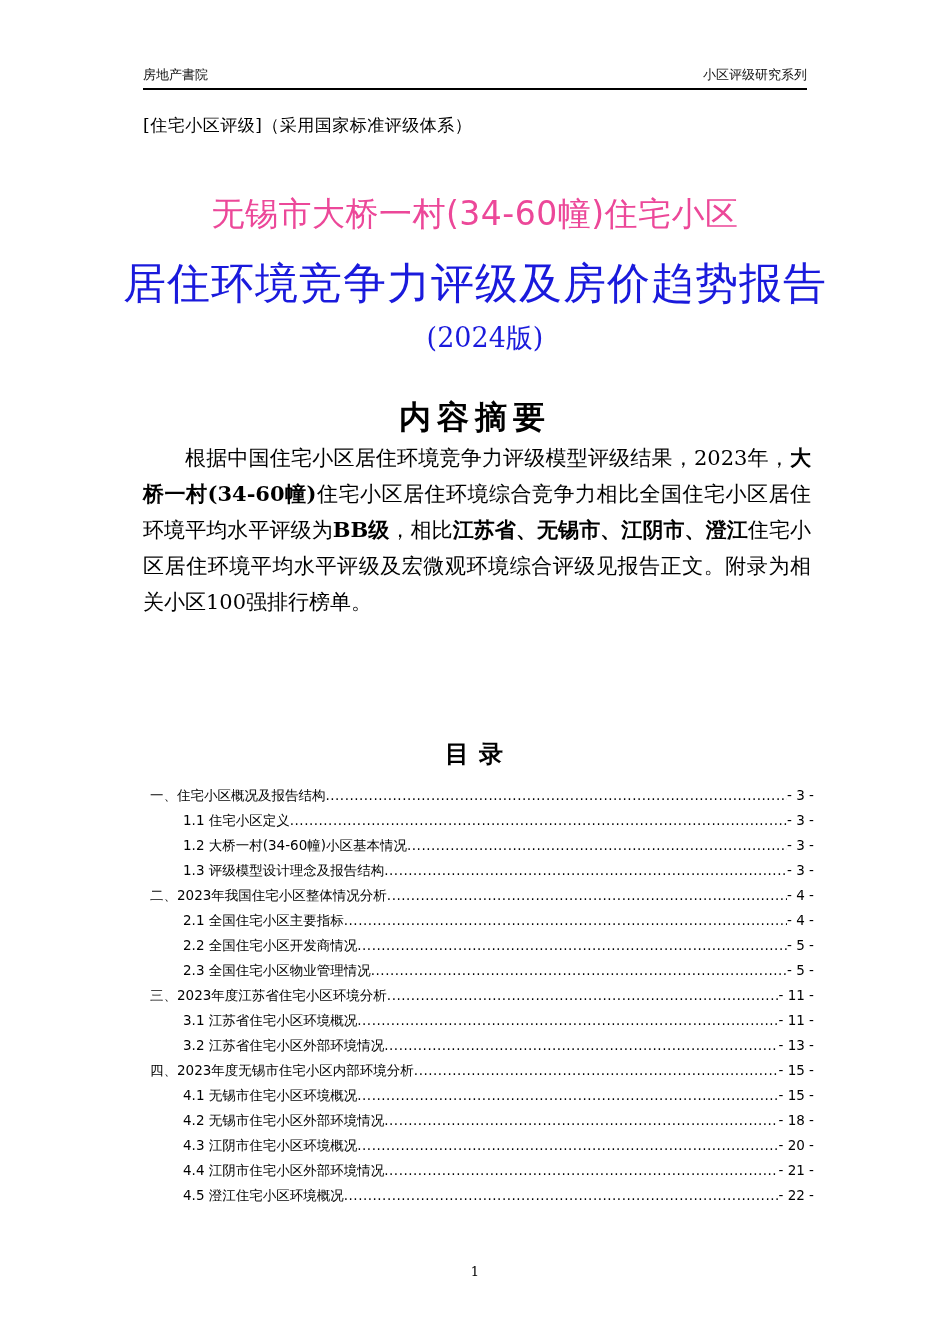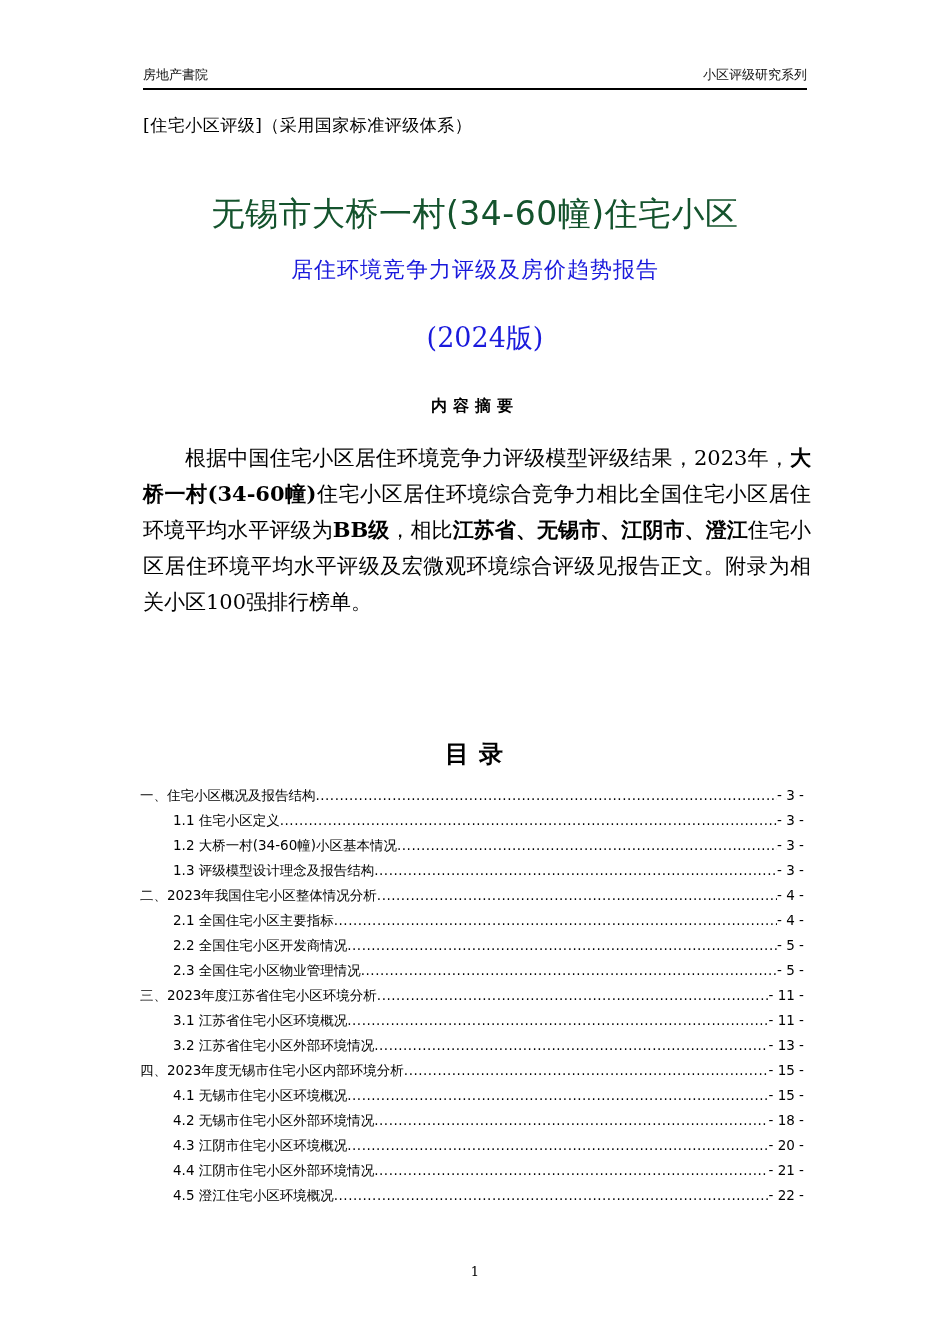--- a/index.html
+++ b/index.html
@@ -7,52 +7,52 @@
   .page { position: absolute; left: 0; top: 0; width: 950px; height: 1002px; background: #fff; }
   .hdr { position: absolute; left: 143px; right: 143px; top: 66px; height: 20px;
          font-family: "DejaVu Sans", sans-serif; font-size: 13px; color: #111; }
   .hdr .l { position: absolute; left: 0; top: 0; }
   .hdr .r { position: absolute; right: 0; top: 0; }
   .hdr-rule { position: absolute; left: 143px; right: 143px; top: 88px; height: 2px; background: #000; }
   .tag { position: absolute; left: 143px; top: 114px; font-family: "DejaVu Serif", serif; font-size: 17px; letter-spacing: 0.5px; text-align: center; }
   .title { position: absolute; left: 0; right: 0; text-align: center; font-family: "DejaVu Sans", sans-serif;
            color: #1a1adc; font-weight: normal; }
   .t1 { top: 192px; font-size: 33px; letter-spacing: 0.5px; }
-  .t2 { top: 255px; font-size: 22px; letter-spacing: 1px; }
+  .t2 { top: 255px; font-size: 43px; letter-spacing: 1px; }
   .t3 { top: 320px; font-size: 27px; font-family: "DejaVu Serif", serif; padding-left: 20px; }
   .abs-h { position: absolute; left: 0; right: 0; top: 396px; text-align: center;
-           font-family: "DejaVu Sans", sans-serif; font-weight: bold; font-size: 16px; letter-spacing: 6px; }
+           font-family: "DejaVu Sans", sans-serif; font-weight: bold; font-size: 32px; letter-spacing: 6px; }
   .abstract { position: absolute; left: 143px; width: 668px; top: 440px;
               font-family: "DejaVu Serif", serif; font-size: 21px; line-height: 36px; text-align: justify; }
   .abstract p { margin: 0; text-indent: 42px; }
   .abstract b { font-weight: bold; }
   .toc-h { position: absolute; left: 8px; right: 0; top: 738px; text-align: center;
            font-family: "DejaVu Sans", sans-serif; font-weight: bold; font-size: 24px; letter-spacing: 10px; }
-  .toc { position: absolute; left: 140px; width: 664px; top: 783px; font-family: "DejaVu Sans", sans-serif; font-size: 13.5px; }
+  .toc { position: absolute; left: 150px; width: 664px; top: 783px; font-family: "DejaVu Sans", sans-serif; font-size: 13.5px; }
   .toc-row { display: flex; height: 25px; line-height: 25px; align-items: baseline; white-space: nowrap; }
   .toc-row.sub { padding-left: 33px; }
   .toc-row .txt { flex: 0 0 auto; }
   .toc-row .dots { flex: 1 1 auto; overflow: hidden; color: #000; letter-spacing: 0.5px; }
   .toc-row .dots::after { content: "........................................................................................................................................................................................................"; }
   .toc-row .pg { flex: 0 0 auto; }
   .pgnum { position: absolute; left: 0; right: 0; top: 1264px; text-align: center; font-family: "DejaVu Serif", serif; font-size: 13px; }
 </style>
 </head>
 <body>
 
 <div class="page">
   <div class="hdr">
     <span class="l">房地产書院</span>
     <span class="r">小区评级研究系列</span>
   </div>
   <div class="hdr-rule"></div>
 
   <div class="tag">[住宅小区评级]（采用国家标准评级体系）</div>
 
-  <div class="title t1" style="color: #14532d;">无锡市大桥一村(34-60幢)住宅小区</div>
+  <div class="title t1" style="color: #ec4899;">无锡市大桥一村(34-60幢)住宅小区</div>
   <div class="title t2" style="color: rgb(26, 26, 220);">居住环境竞争力评级及房价趋势报告</div>
   <div class="title t3" style="color: rgb(26, 26, 220);">(2024版)</div>
 
   <div class="abs-h">内容摘要</div>
   <div class="abstract">
     <p id="abstract-p"><span>根据中国住宅小区居住环境竞争力评级模型评级结果，2023年，</span><b>大桥一村(34-60幢)</b><span>住宅小区居住环境综合竞争力相比全国住宅小区居住环境平均水平评级为</span><b>BB级</b><span>，相比</span><b>江苏省、无锡市、江阴市、澄江</b><span>住宅小区居住环境平均水平评级及宏微观环境综合评级见报告正文。附录为相关小区100强排行榜单。</span></p>
   </div>
 
   <div class="toc-h">目录</div>
   <div class="toc" id="toc">

